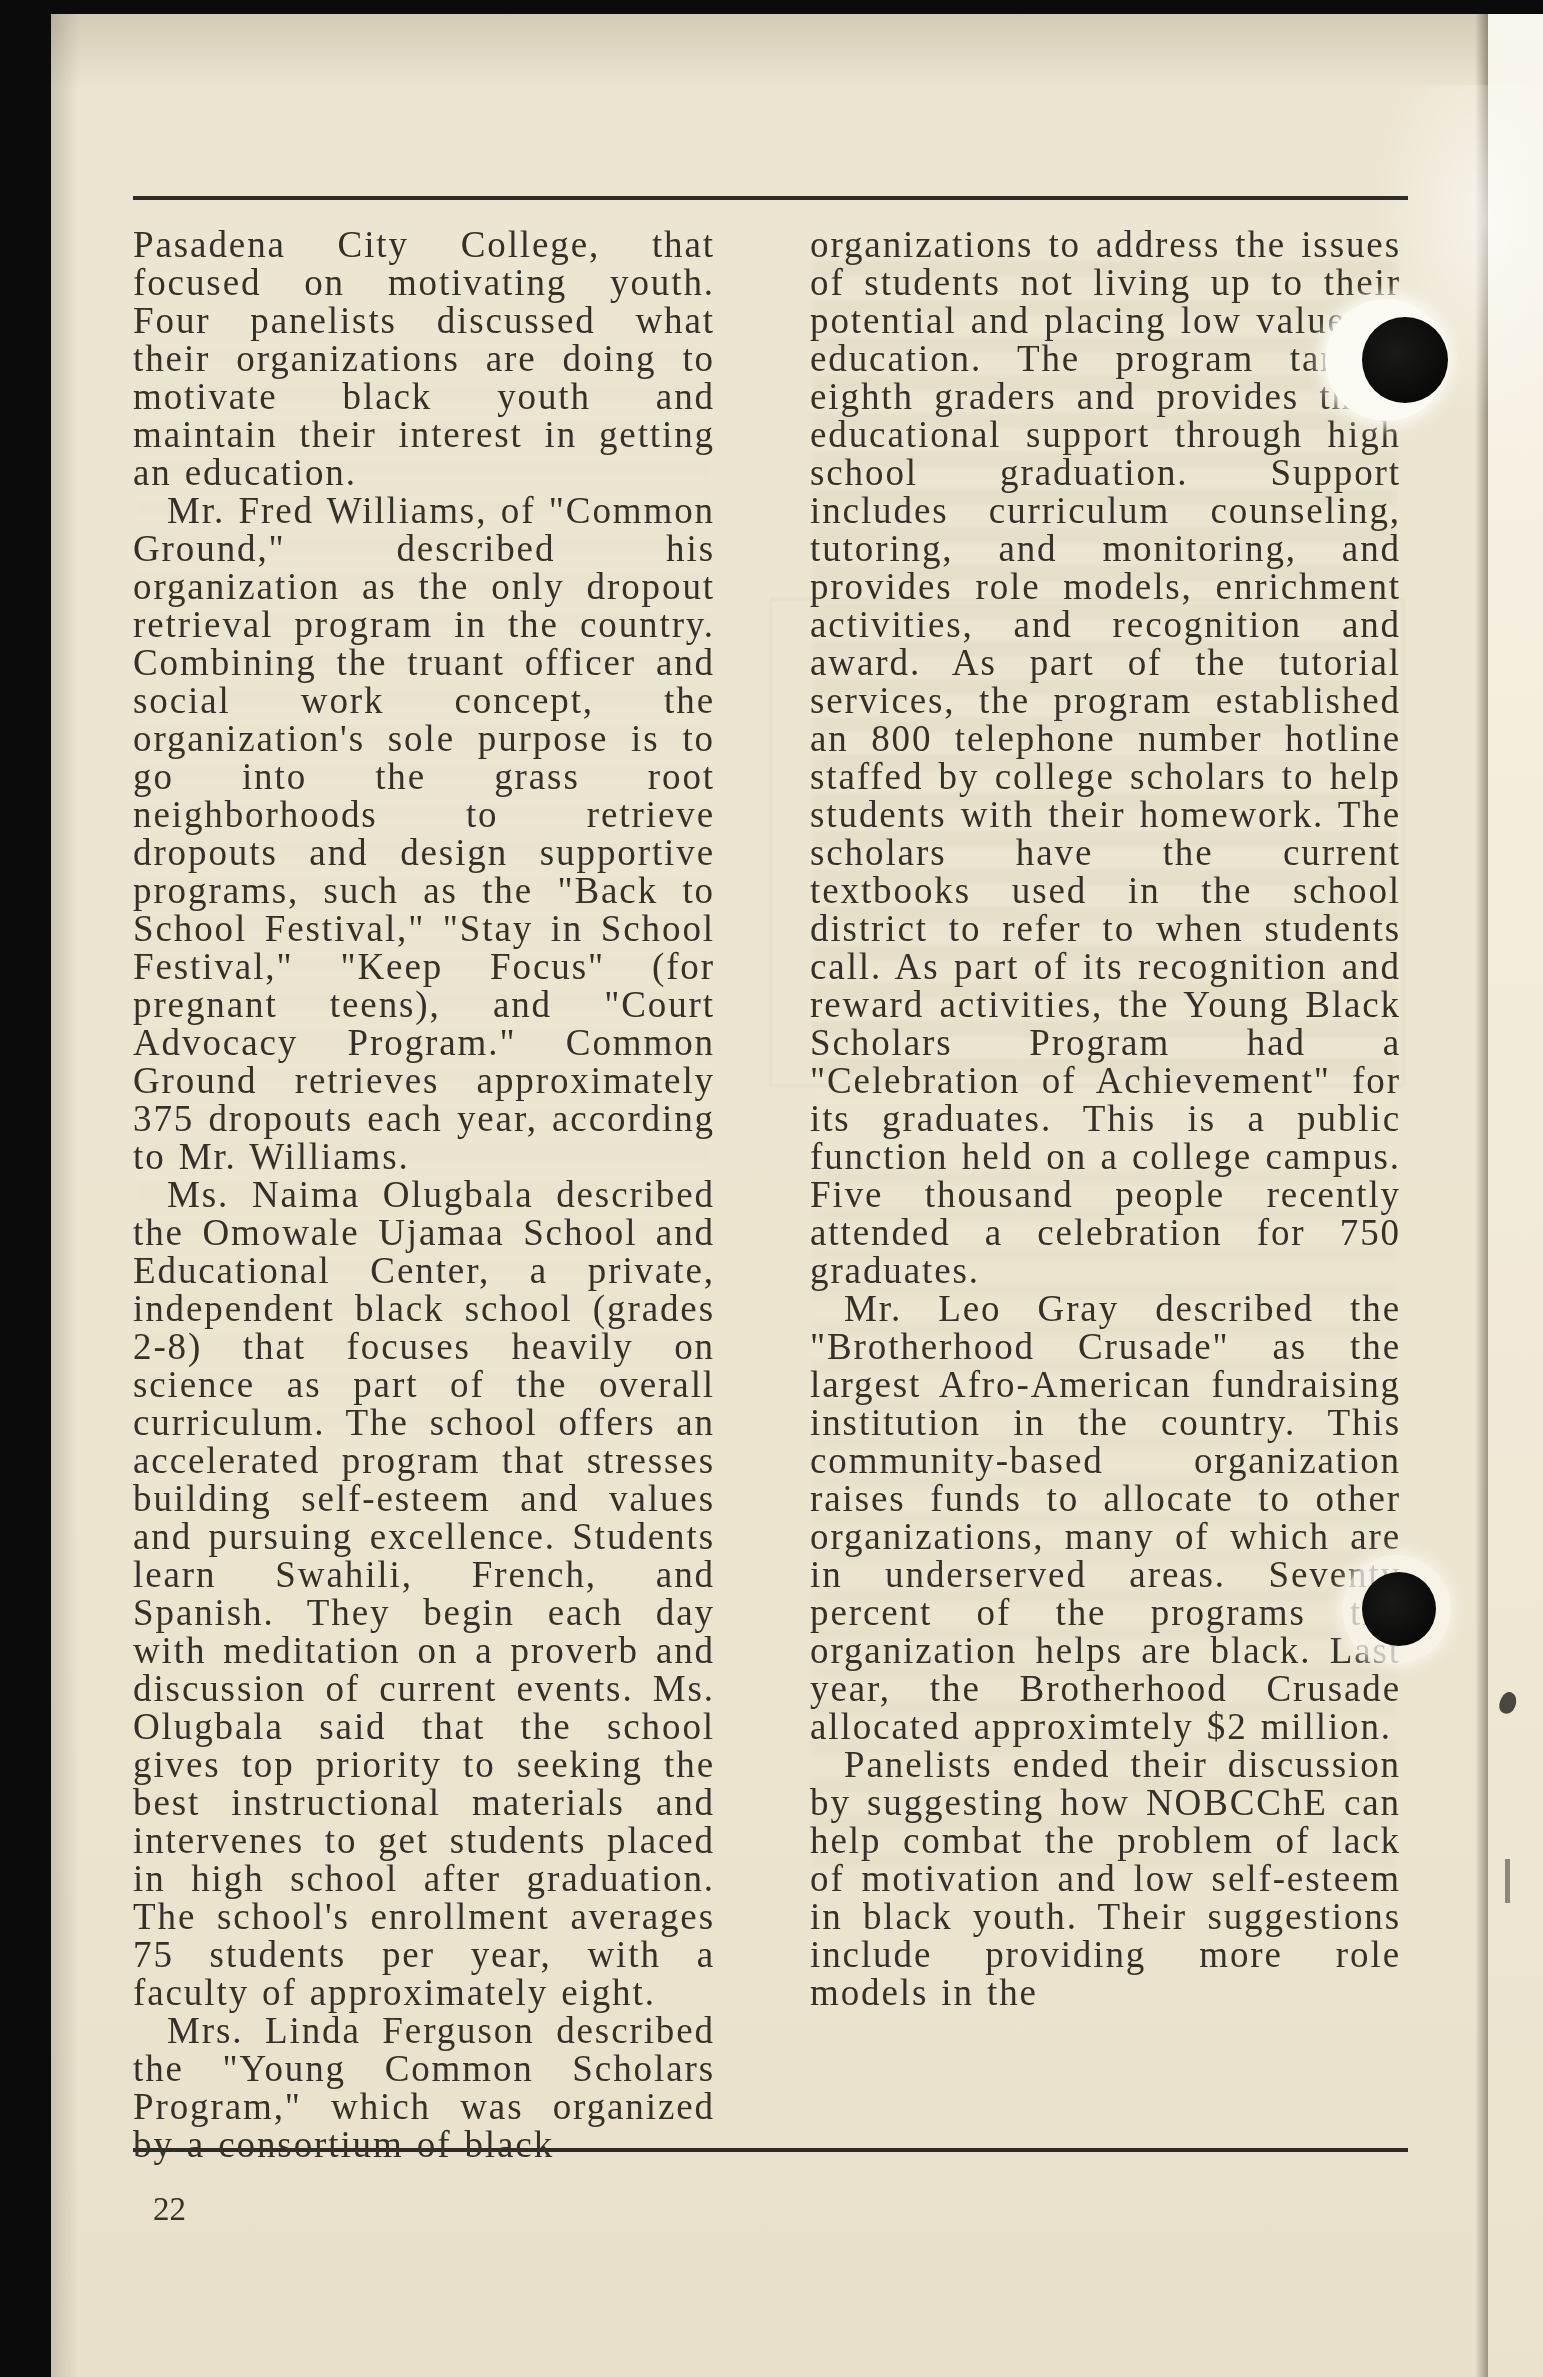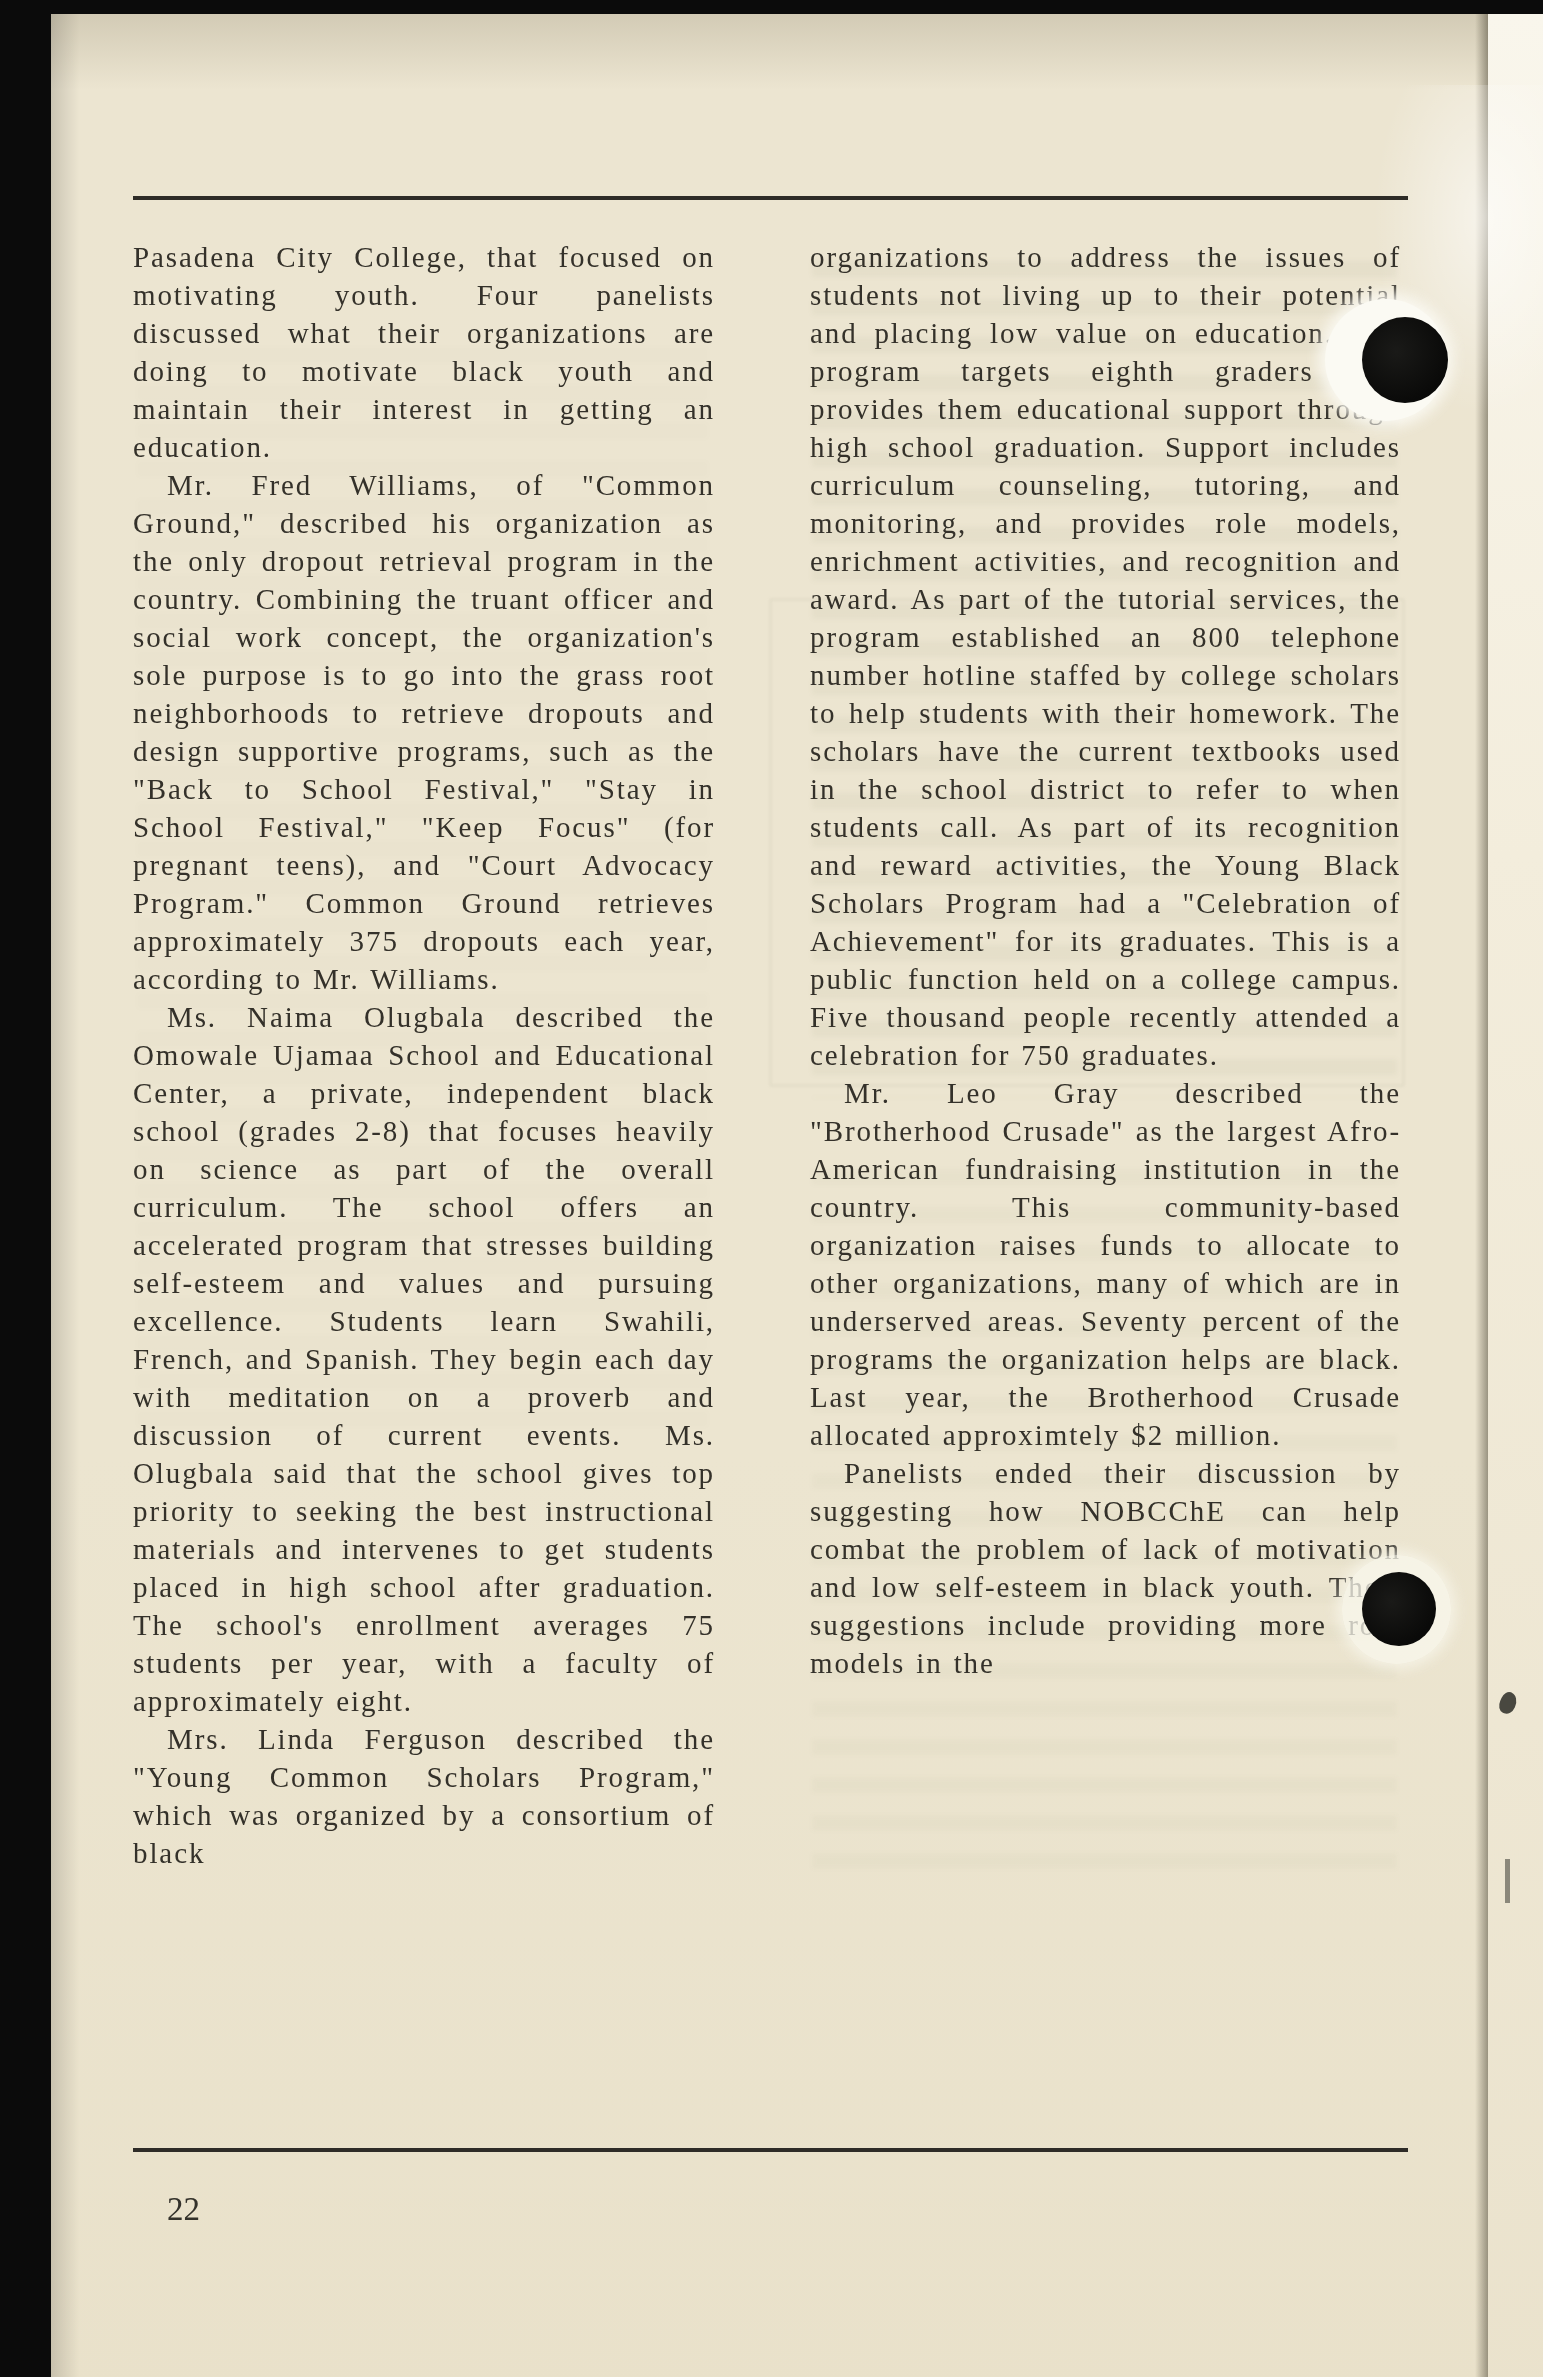--- a/index.html
+++ b/index.html
@@ -56,37 +56,37 @@
     left: 82px;   
     width: 1275px;
     height: 3.8px;
     background: #2e2c27;
   }
   .rule-top { top: 182px; }
   .rule-bottom { top: 2134px; }
 
   .col {
     position: absolute;
-    top: 224px;
+    top: 212px;
     width: 582px;
-    font-size: 29px;
+    font-size: 37px;
     line-height: 38px;
     letter-spacing: 1.9px;
     word-spacing: 1.9px;
     text-align: justify;
     color: #34312a;
   }
   .col-left  { left: 82px; }
   .col-right { left: 759px; width: 591px; }
   .col p { margin: 0; }
   .col p.indent { text-indent: 34px; }
 
   .page-number {
     position: absolute;
-    left: 116px;
+    left: 102px;
     top: 2177px;
     font-size: 33px;
     color: #34322b;
   }
 
   
   .hole-halo {
     position: absolute;
     border-radius: 50%;
     z-index: 5;

